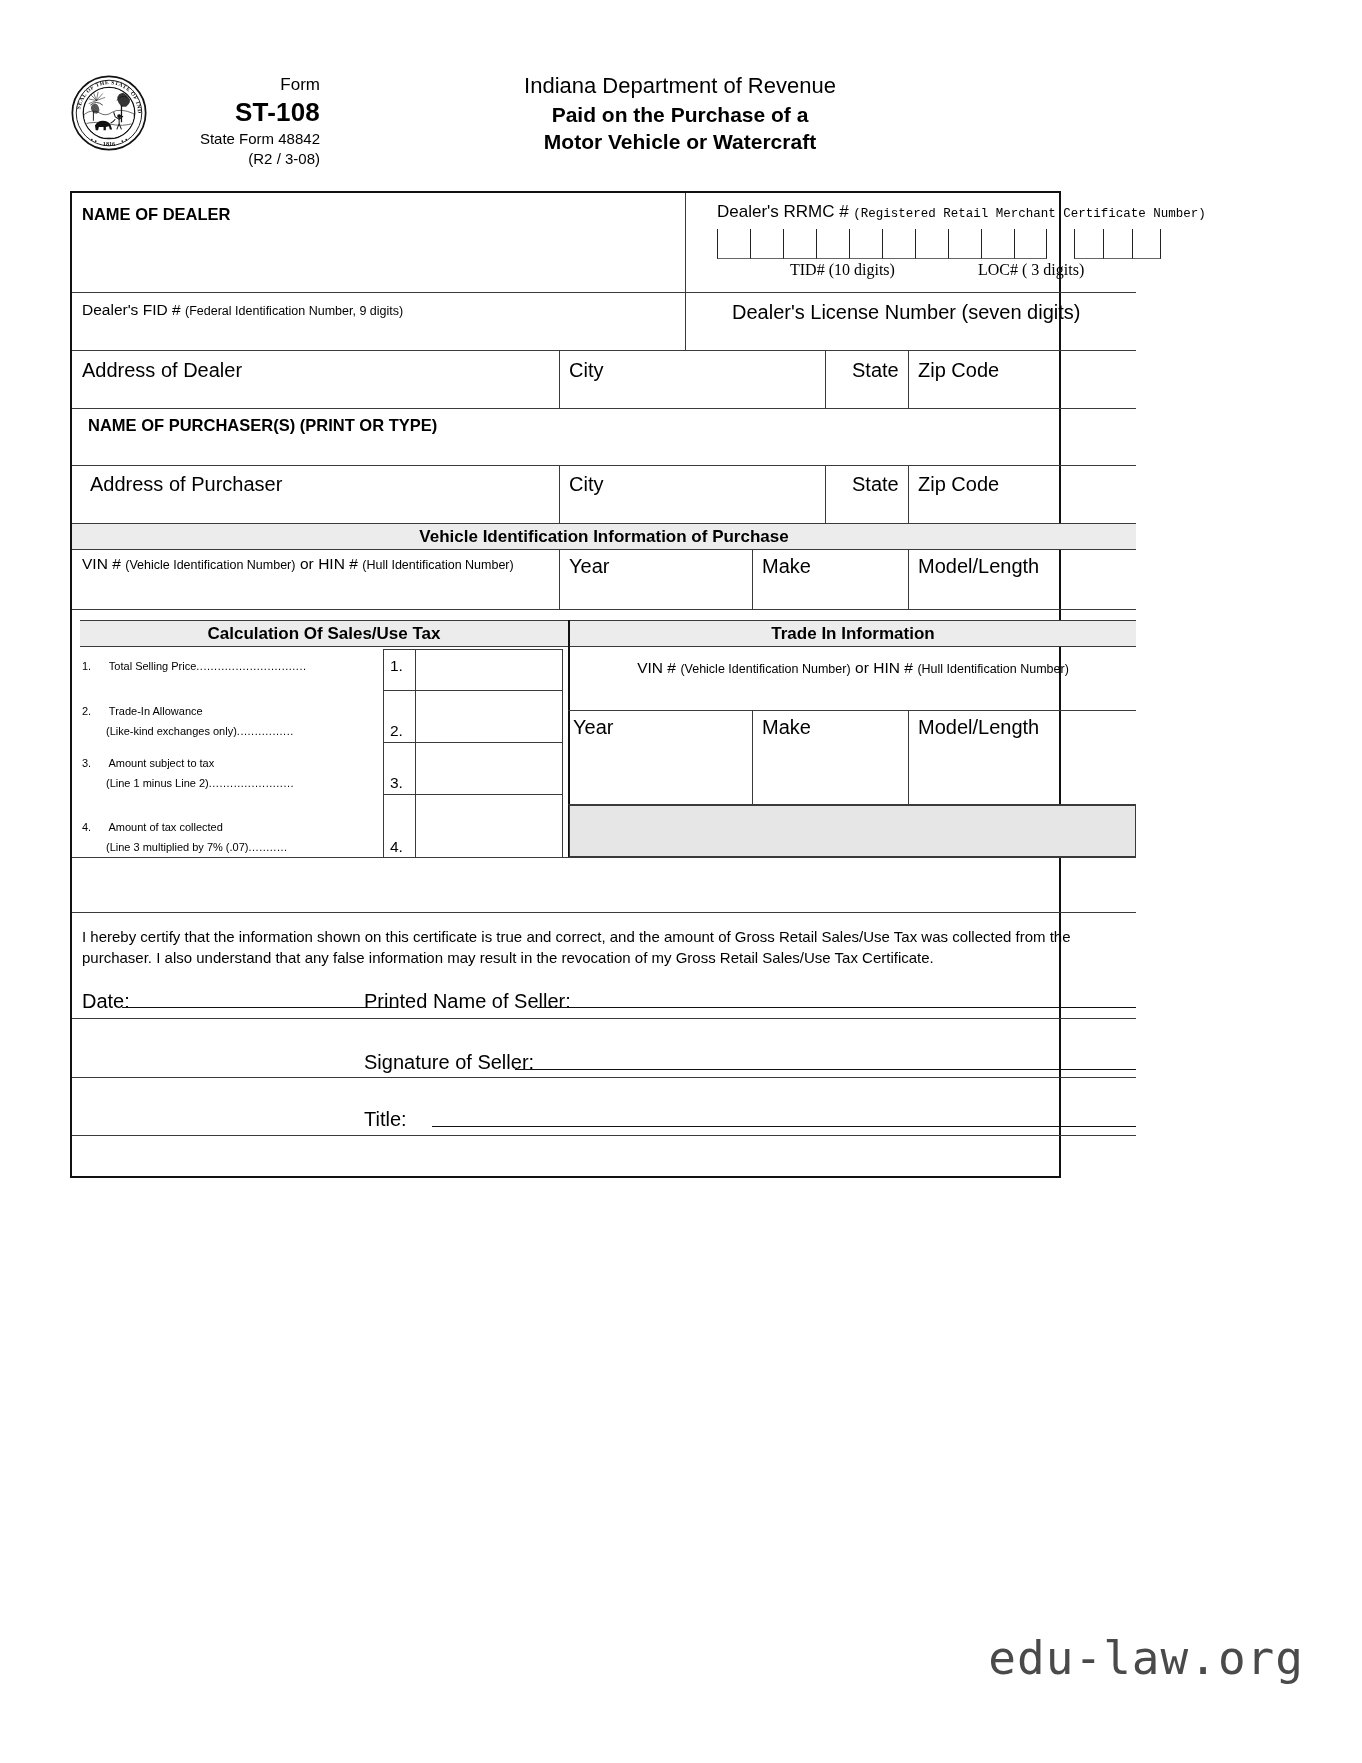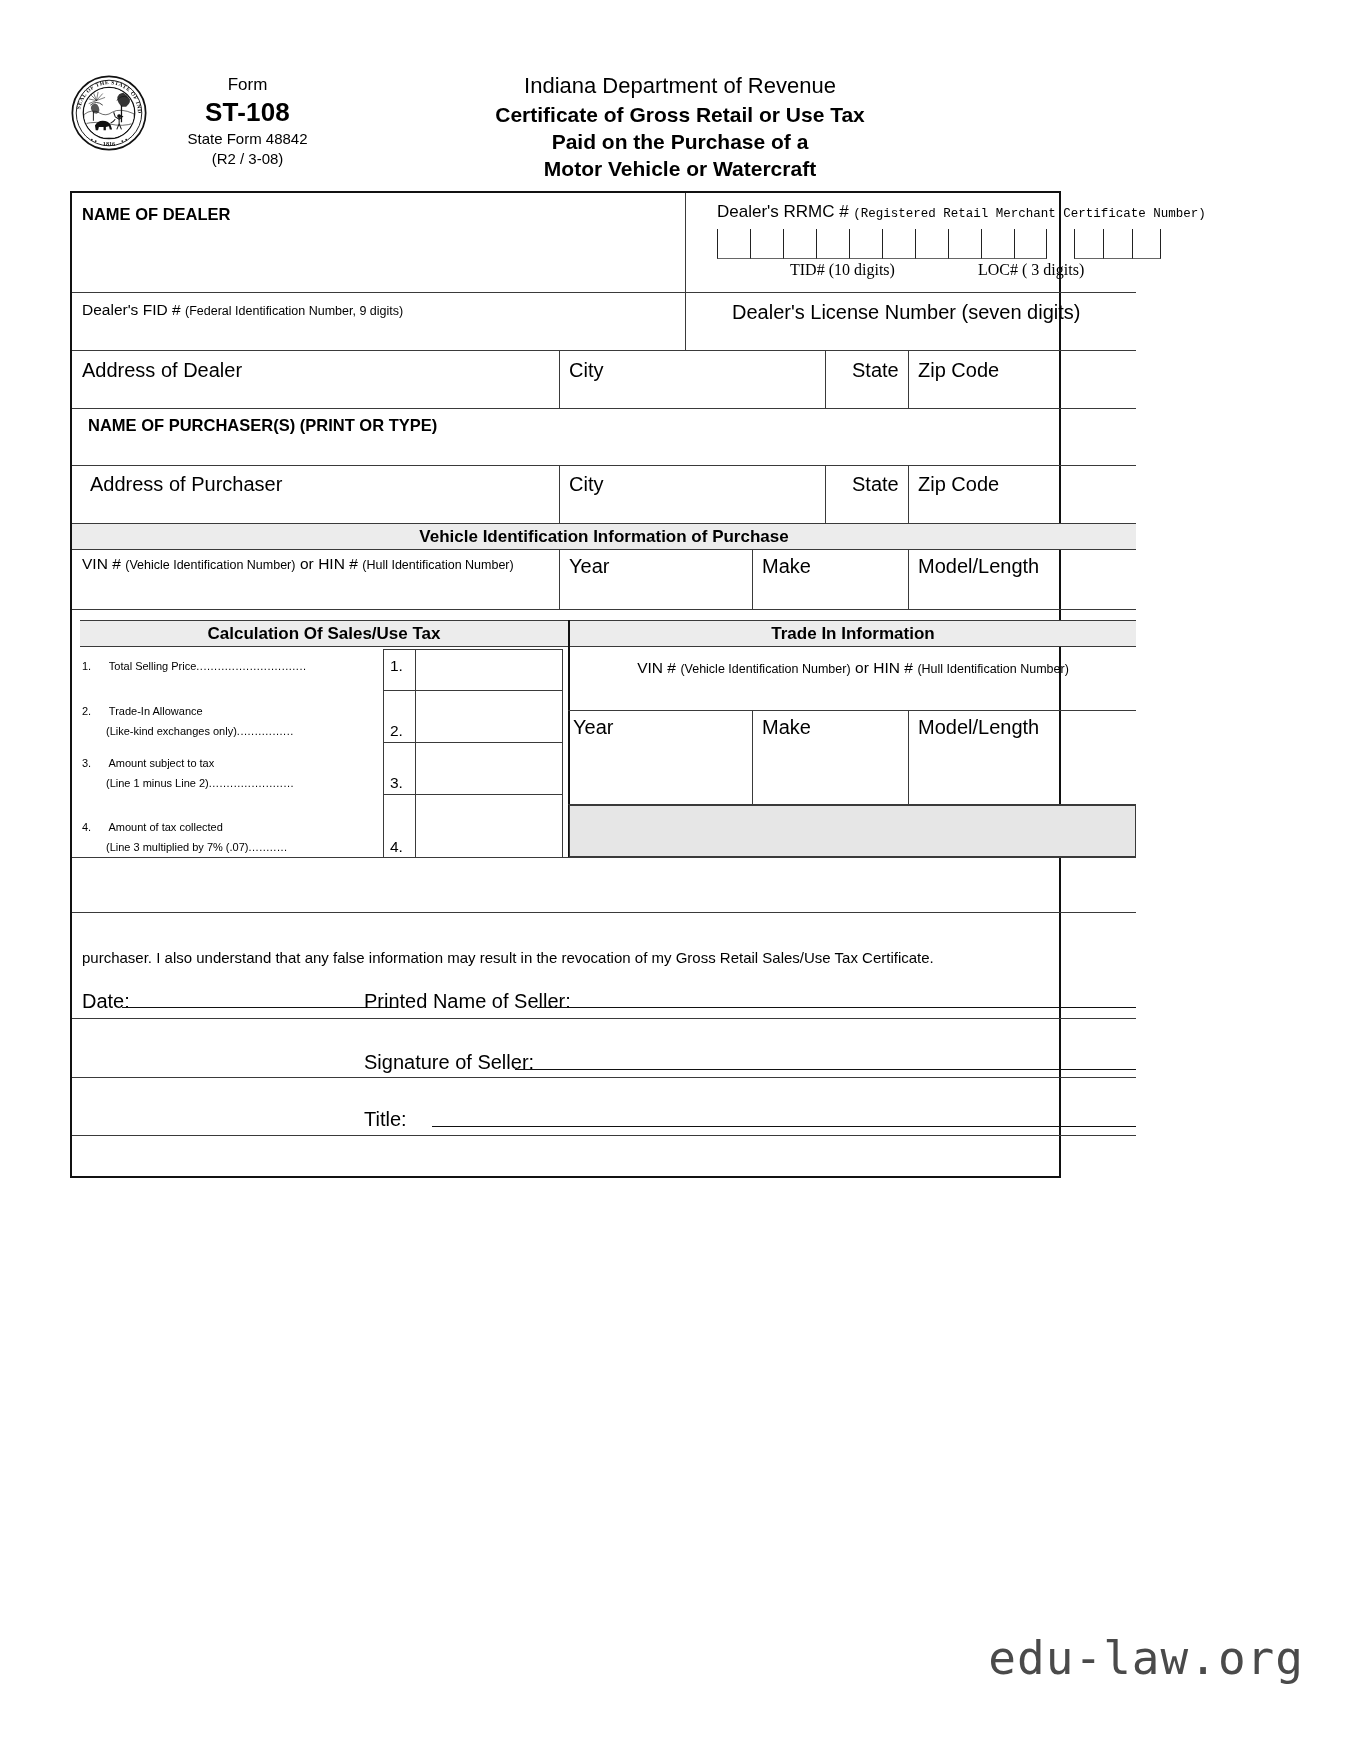--- a/index.html
+++ b/index.html
@@ -22,21 +22,21 @@
     left: 0; top: 60px; width: 1362px; height: 130px;
   }
   .seal {
     position: absolute; left: 70px; top: 14px;
     width: 78px; height: 78px;
   }
   .seal svg { display:block; width:78px; height:78px; }
 
   .form-id {
     position: absolute; left: 175px; top: 14px;
-    width: 145px; text-align: center; line-height: 1.25;
+    width: 145px; text-align: right; line-height: 1.25;
   }
   .form-id .fi-form { font-size: 17px; }
   .form-id .fi-num { font-size: 26px; font-weight: bold; letter-spacing: .2px; margin-top: 1px; }
   .form-id .fi-state { font-size: 15px; margin-top: 1px; }
   .form-id .fi-rev { font-size: 15px; margin-top: 1px; }
 
   .titles {
     position: absolute; left: 330px; top: 12px; width: 700px;
     text-align: center; line-height: 1.30;
   }
@@ -183,21 +183,20 @@
 
     <div class="form-id">
       <div class="fi-form">Form</div>
       <div class="fi-num">ST-108</div>
       <div class="fi-state">State Form 48842</div>
       <div class="fi-rev">(R2 / 3-08)</div>
     </div>
 
     <div class="titles">
       <div class="t1">Indiana Department of Revenue</div>
-      <div class="t2">Certificate of Gross Retail or Use Tax</div>
       <div class="t3">Paid on the Purchase of a</div>
       <div class="t4">Motor Vehicle or Watercraft</div>
     </div>
   </div>
 
   <div class="formbox">
 
     <div class="hline" style="left:0; top:99px; width:1064px;"></div>
     <div class="hline" style="left:0; top:157px; width:1064px;"></div>
     <div class="hline" style="left:0; top:215px; width:1064px;"></div>
@@ -345,20 +344,21 @@
     <div class="lbl" style="left:501px; top:523px;">Year</div>
     <div class="lbl" style="left:690px; top:523px;">Make</div>
     <div class="lbl" style="left:846px; top:523px;">Model/Length</div>
 
     <div class="shaded" style="left:497px; top:612px; width:567px; height:52px;"></div>
 
     <div class="hline" style="left:0; top:664px; width:1064px;"></div>
     <div class="hline" style="left:0; top:719px; width:1064px;"></div>
 
     <div class="certtext" style="left:10px; top:733px; width:1046px;">
+      <span>I hereby certify that the information shown on this certificate is true and correct, and the amount of Gross Retail Sales/Use Tax was collected from the</span>
       <br>
       <span>purchaser.  I also understand that any false information may result in the revocation of my Gross Retail Sales/Use Tax Certificate.</span>
     </div>
 
     <div class="lbl" style="left:10px; top:797px;">Date:</div>
     <div class="sigline" style="left:50px; top:814px; width:275px; height:1px;"></div>
 
     <div class="lbl" style="left:292px; top:797px;">Printed Name of Seller:</div>
     <div class="sigline" style="left:465px; top:814px; width:599px; height:1px;"></div>
 

